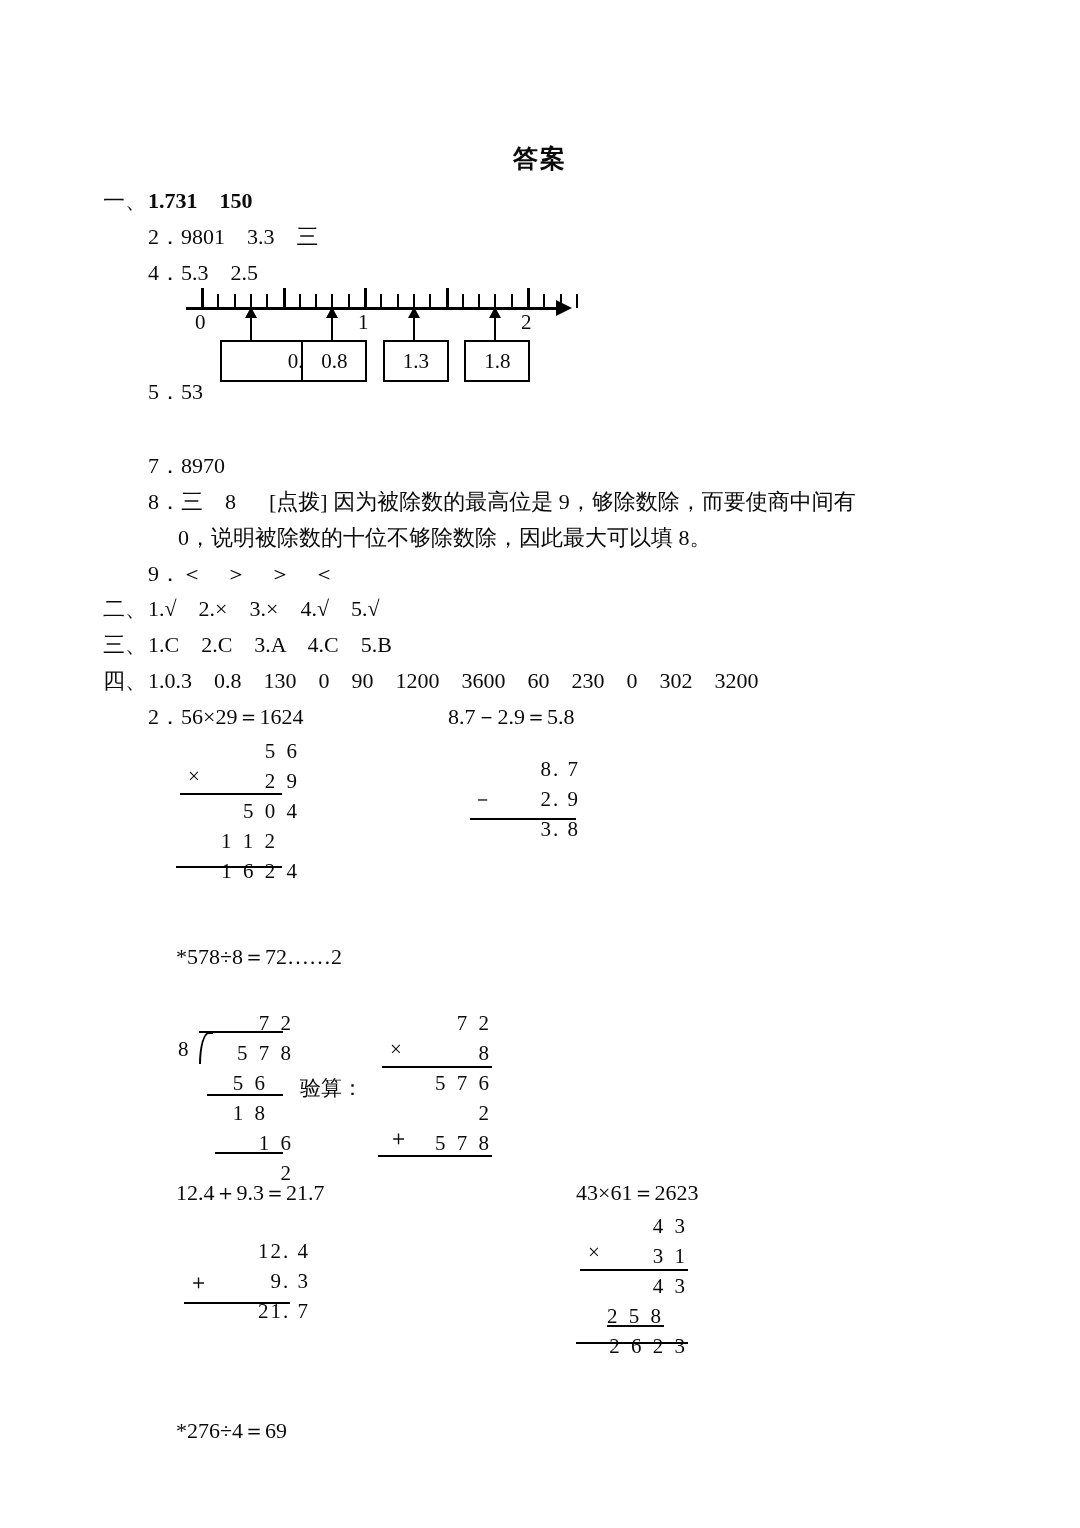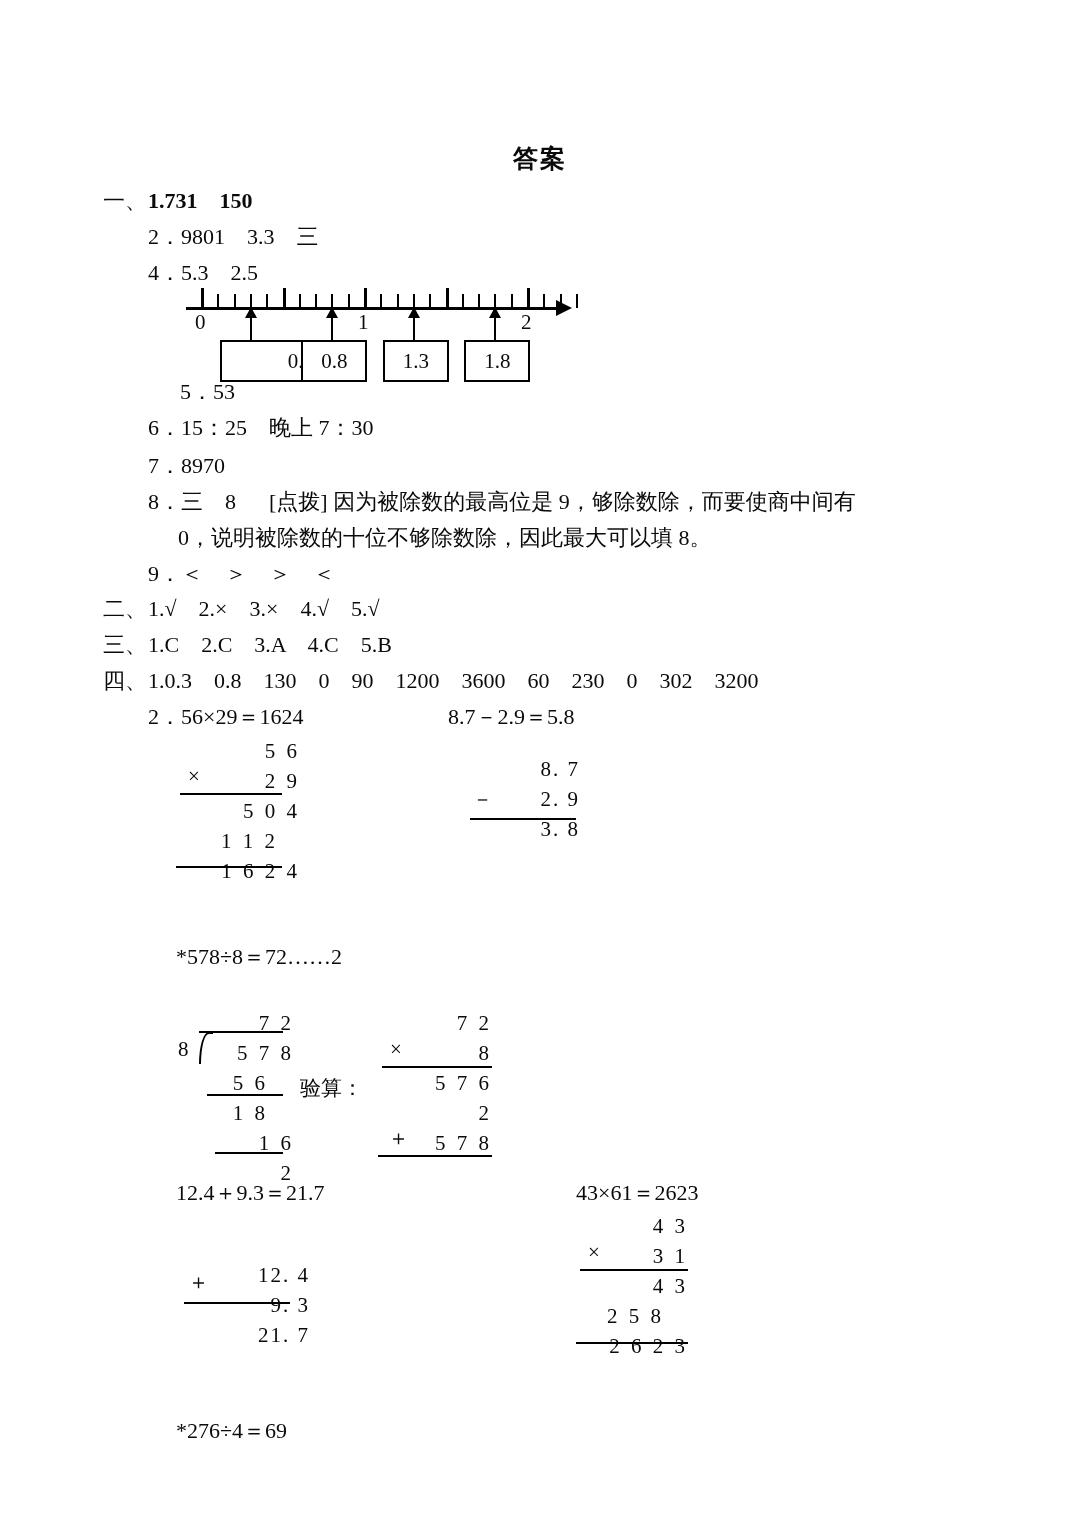--- a/index.html
+++ b/index.html
@@ -118,22 +118,21 @@
         <div class="vbox" style="left: 33.9px; padding-left: 48px;">0.3</div>
         <div class="uparrow" style="left: 145.4px;"></div>
         <div class="vbox" style="left: 115.4px;">0.8</div>
         <div class="uparrow" style="left: 226.9px;"></div>
         <div class="vbox" style="left: 196.9px;">1.3</div>
         <div class="uparrow" style="left: 308.4px;"></div>
         <div class="vbox" style="left: 278.4px;">1.8</div>
       </div>
   </div>
 
-  <div class="row" style="left:148px; top:377px;margin-left:32px;">5．53</div>
-  <div class="row" style="left:148px; top:413px;">6．15：25    晚上 7：30</div>
+  <div class="row" style="left:148px; top:377px;">5．53</div>
   <div class="row" style="left:148px; top:451px;">7．8970</div>
   <div class="row" style="left:148px; top:487px;">8．三    8      [点拨] 因为被除数的最高位是 9，够除数除，而要使商中间有</div>
   <div class="row" style="left:178px; top:523px;">0，说明被除数的十位不够除数除，因此最大可以填 8。</div>
   <div class="row" style="left:148px; top:559px;">9．＜    ＞    ＞    ＜</div>
 
   <div class="secmark" style="left:103px; top:594px;">二、</div>
   <div class="row" style="left:148px; top:594px;">1.√    2.×    3.×    4.√    5.√</div>
 
   <div class="secmark" style="left:103px; top:630px;">三、</div>
   <div class="row" style="left:148px; top:630px;">1.C    2.C    3.A    4.C    5.B</div>
@@ -186,34 +185,34 @@
     <div class="crow">5 7 6</div>
     <div class="crow">2</div>
     <div class="crow">5 7 8</div>
   </div>
   <div class="cop" style="left:390px; top:1037px;">×</div>
   <div class="cop" style="left:388px; top:1124px;">＋</div>
   <div class="hline" style="left:382px; top:1066px; width:110px;"></div>
   <div class="hline" style="left:378px; top:1155px; width:114px;"></div>
 
   <div class="row" style="left:176px; top:1178px;">12.4＋9.3＝21.7</div>
-  <div class="calc" style="left:190px; top:1234px; width:120px; letter-spacing:2px;margin-top:24px;">
+  <div class="calc" style="left:190px; top:1234px; width:120px; letter-spacing:2px;">
     <div class="crow">12. 4</div>
     <div class="crow">9. 3</div>
     <div class="crow">21. 7</div>
   </div>
   <div class="cop" style="left:188px; top:1268px;">＋</div>
   <div class="hline" style="left:184px; top:1302px; width:106px;"></div>
 
   <div class="row" style="left:576px; top:1178px;">43×61＝2623</div>
   <div class="calc" style="left:580px; top:1209px; width:108px;">
     <div class="crow">4 3</div>
     <div class="crow">3 1</div>
     <div class="crow">4 3</div>
-    <div class="crow" style="padding-right:24px;">2 5 8</div>
+    <div class="crow" style="padding-right:24px;text-decoration:underline;">2 5 8</div>
     <div class="crow">2 6 2 3</div>
   </div>
   <div class="cop" style="left:588px; top:1240px;">×</div>
   <div class="hline" style="left:580px; top:1269px; width:108px;"></div>
   <div class="hline" style="left:576px; top:1342px; width:112px;"></div>
 
   <div class="row" style="left:176px; top:1416px;">*276÷4＝69</div>
 
 </div>
 

